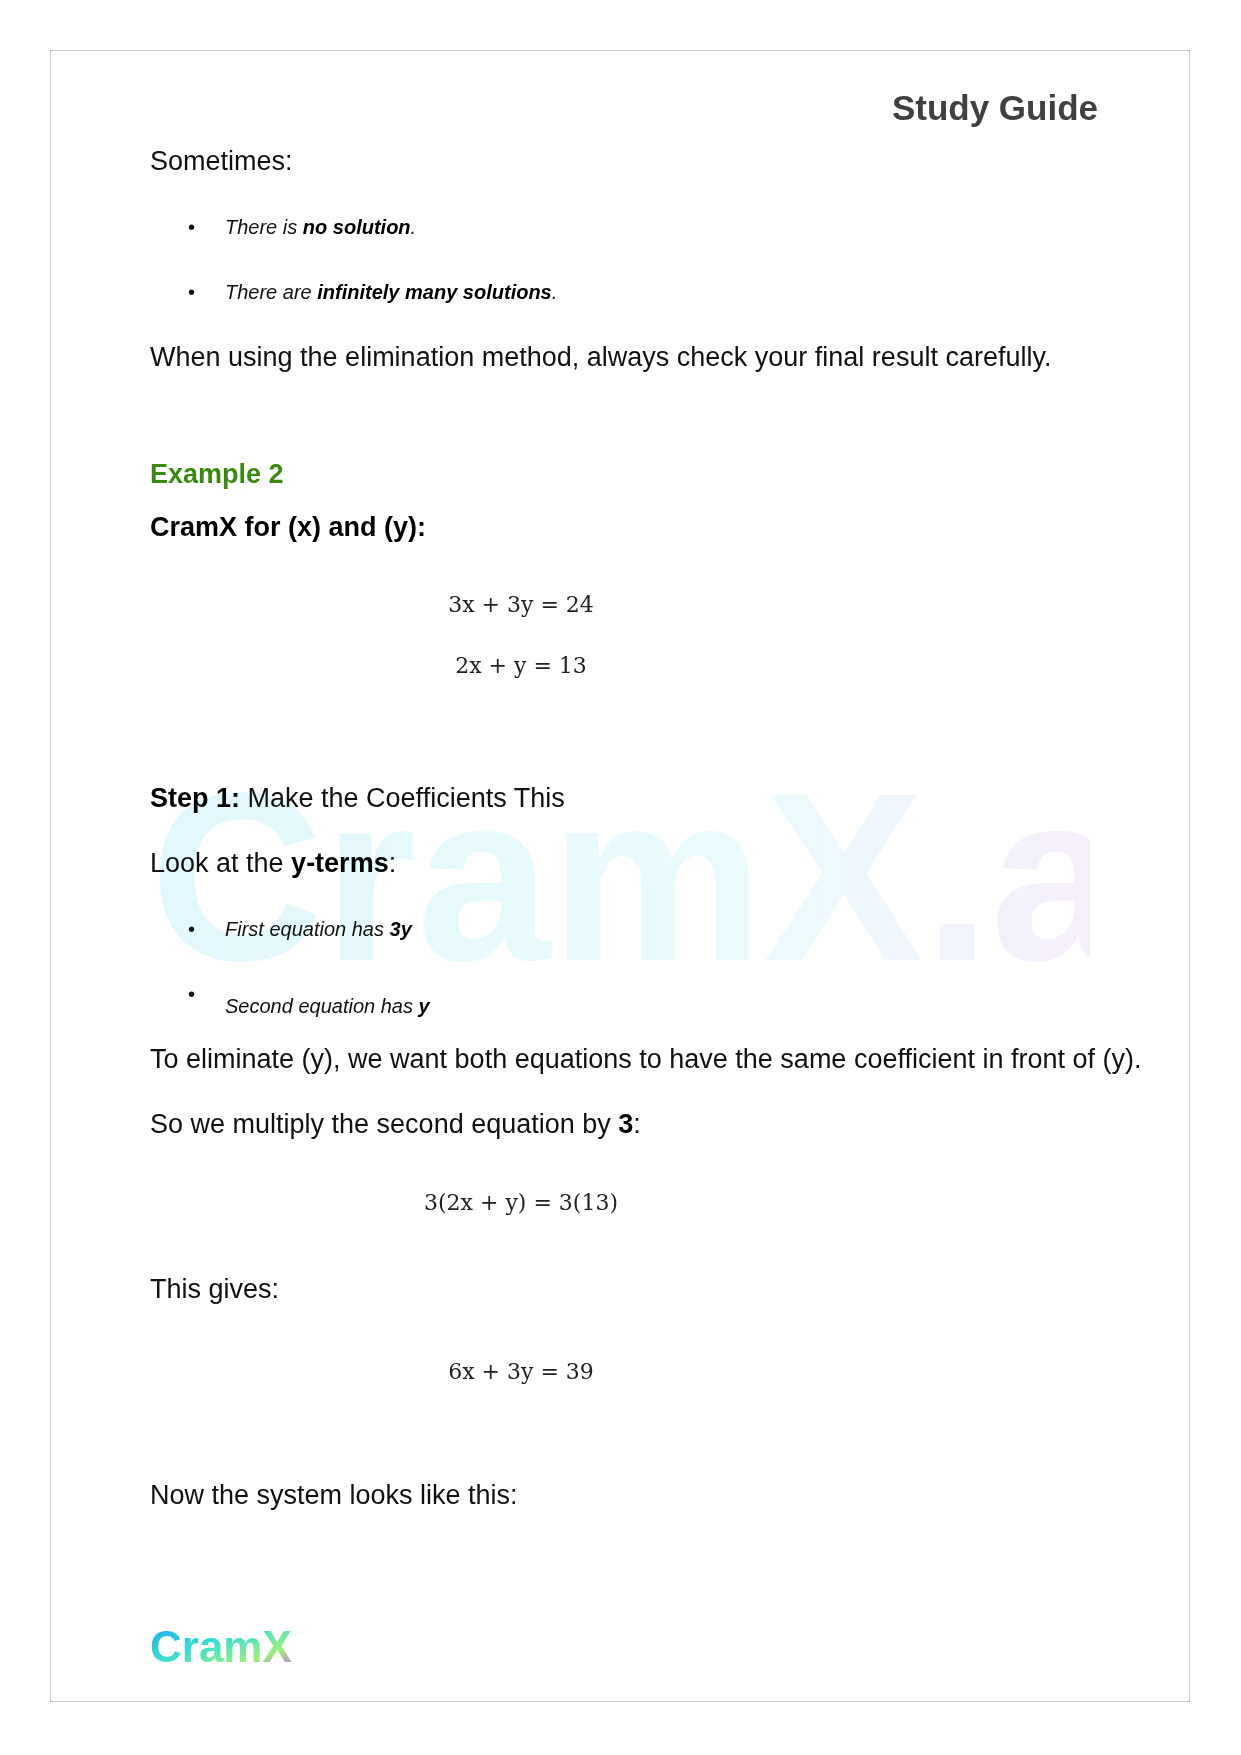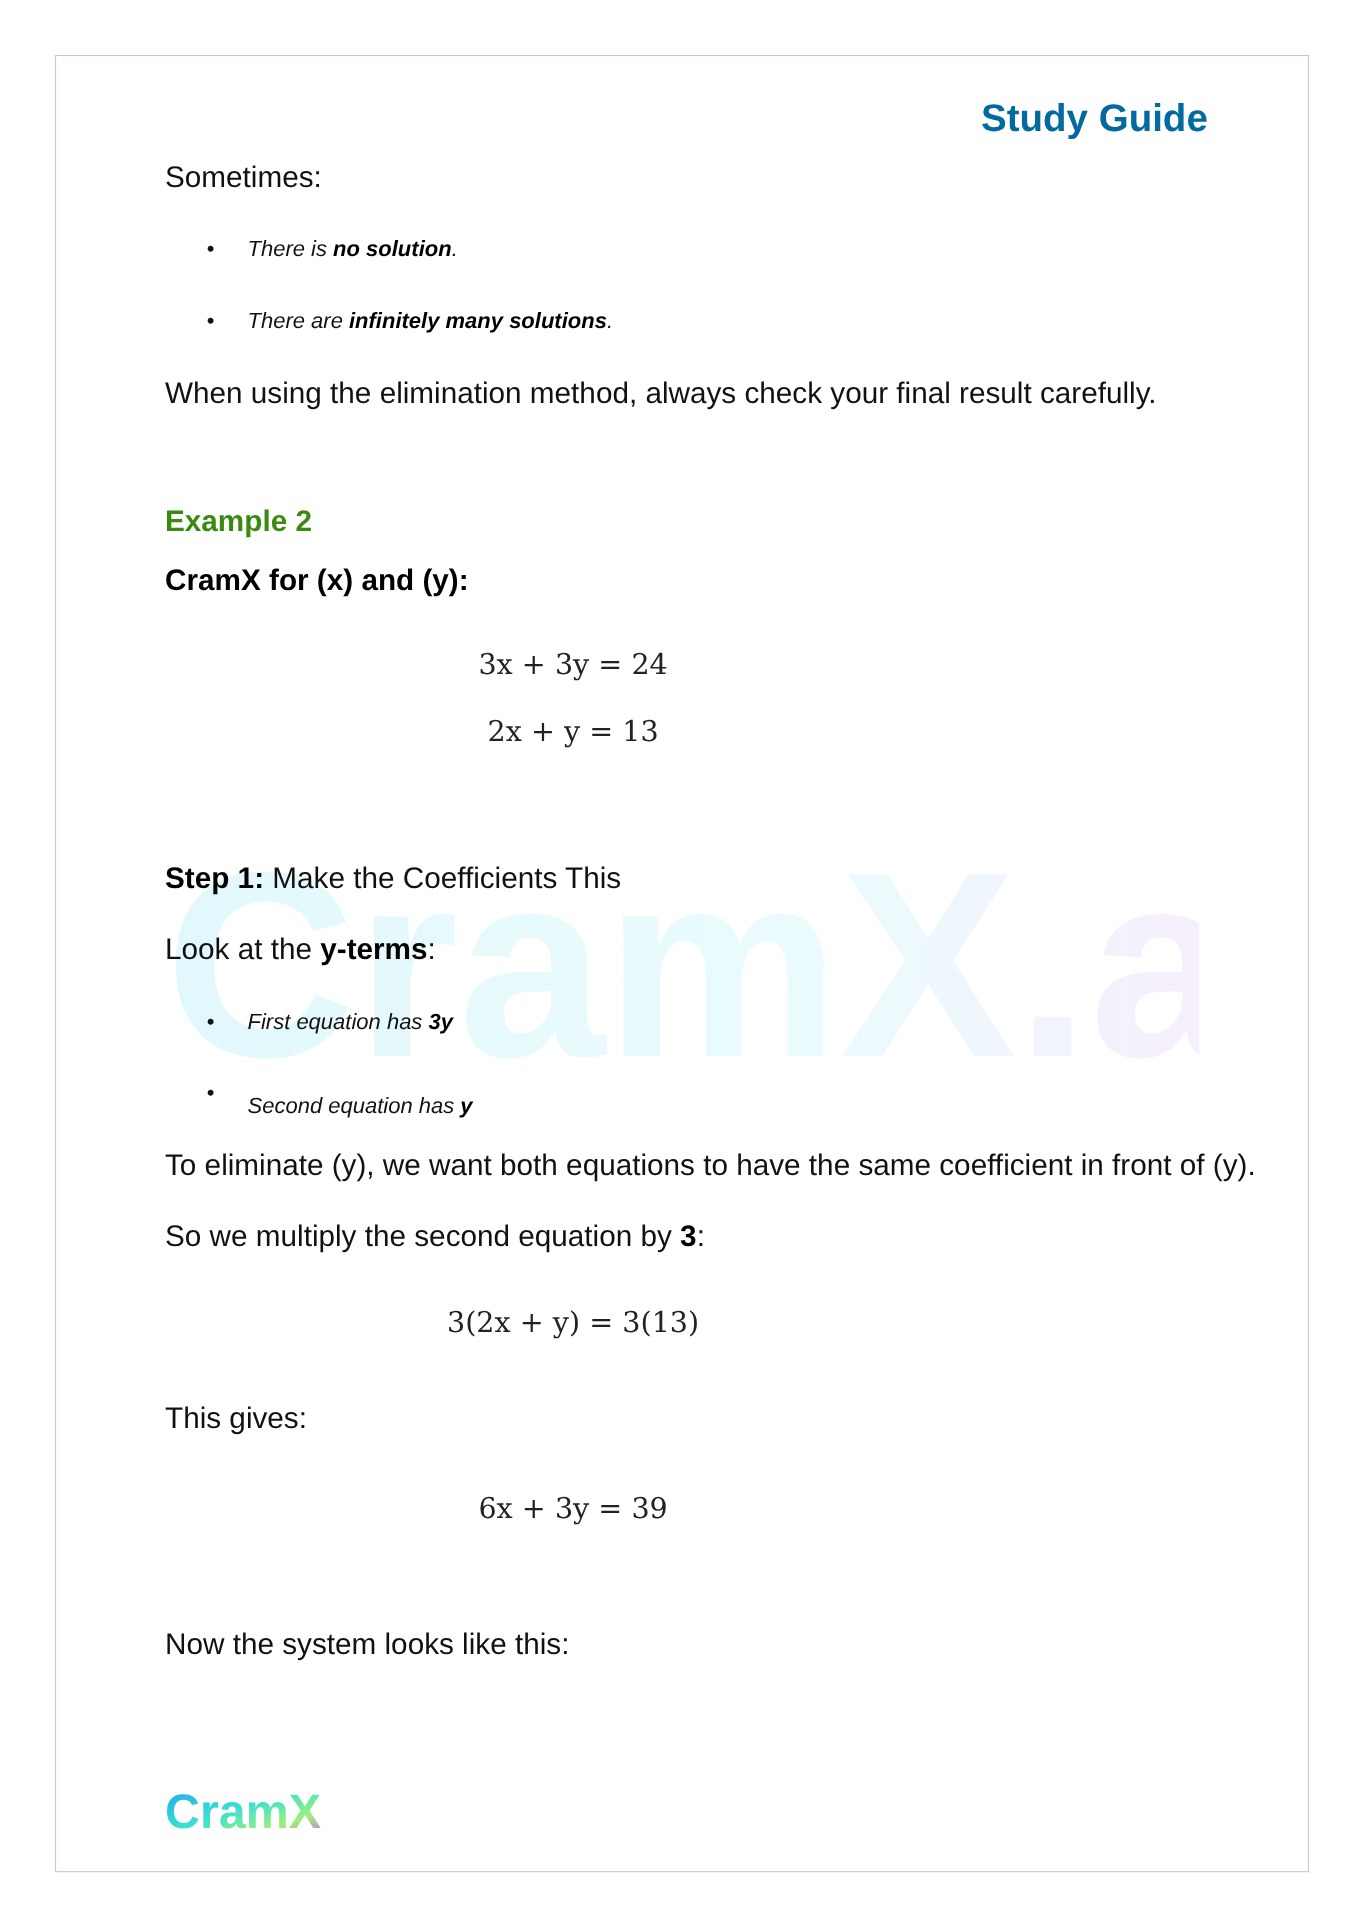--- a/index.html
+++ b/index.html
@@ -1,28 +1,28 @@
 <!DOCTYPE html>
 <html><head>
 <meta charset="utf-8">
 <style>
   html, body { margin:0; padding:0; background:#ffffff; }
   body { width:1241px; height:1755px; position:relative; overflow:hidden;
          font-family:"Liberation Sans", sans-serif; color:#111; }
   .page { position:absolute; left:50px; top:50px; width:1140px; height:1652px;
           border:1px solid #c8c8c8; box-sizing:border-box; }
   .abs { position:absolute; white-space:nowrap; }
-  .title { right:143px; top:88px; font-size:35px; font-weight:bold; color:#0369a1; }
+  .title { right:143px; top:88px; font-size:35px; font-weight:bold; color:#404040; }
   .txt { left:150px; font-size:27px; line-height:24px; color:#111; }
   .bullet-dot { left:188px; font-size:20px; line-height:24px; }
   .bullet-txt { left:225px; font-size:20px; line-height:24px;font-style:italic; }
   b { font-weight:bold; color:#000; }
   .green { color:#3a8a10; font-weight:bold; }
   .eq { left:0; width:1042px; text-align:center; font-family:"DejaVu Serif", serif;
-        font-size:26px; line-height:32px; color:#222; }
+        font-size:22px; line-height:32px; color:#222; }
   .wm { position:absolute; left:150px; top:760px; width:940px; height:230px; opacity:0.22; pointer-events:none; }
   .logo { position:absolute; left:150px; top:1620px; }
 </style>
 </head>
 <body>
 
 <div class="page"></div>
 
 <svg class="wm" viewBox="0 0 940 230">
   <defs>

